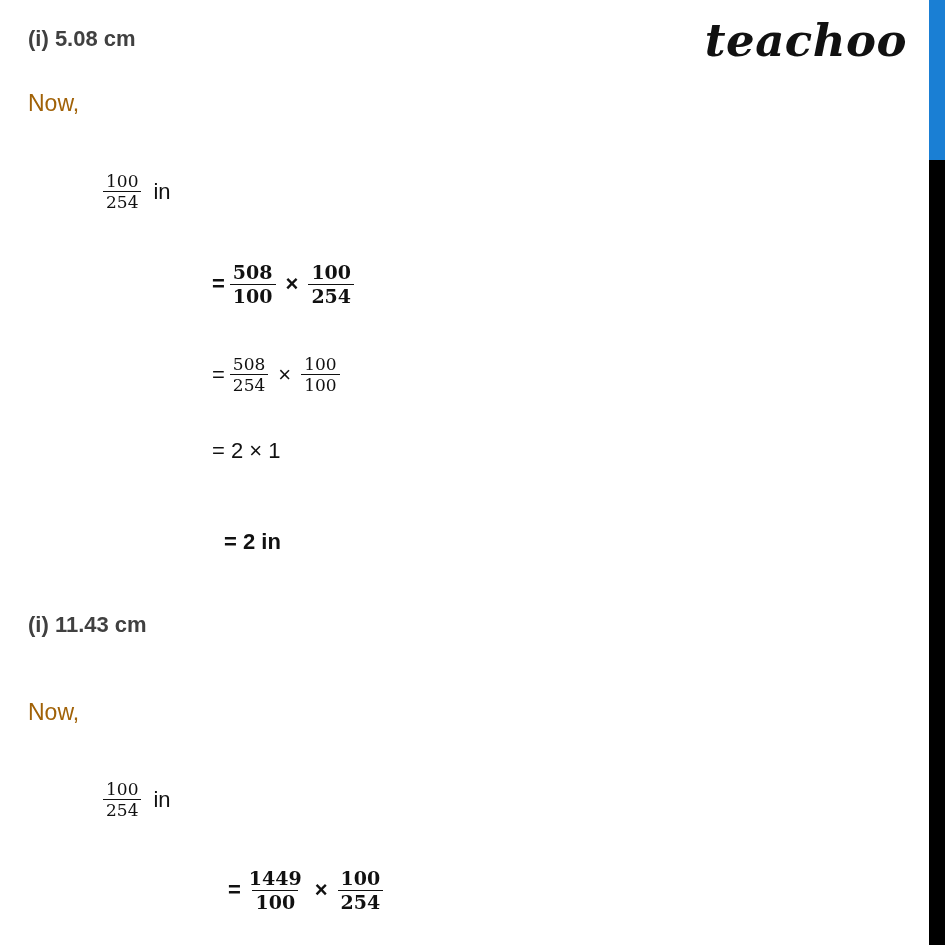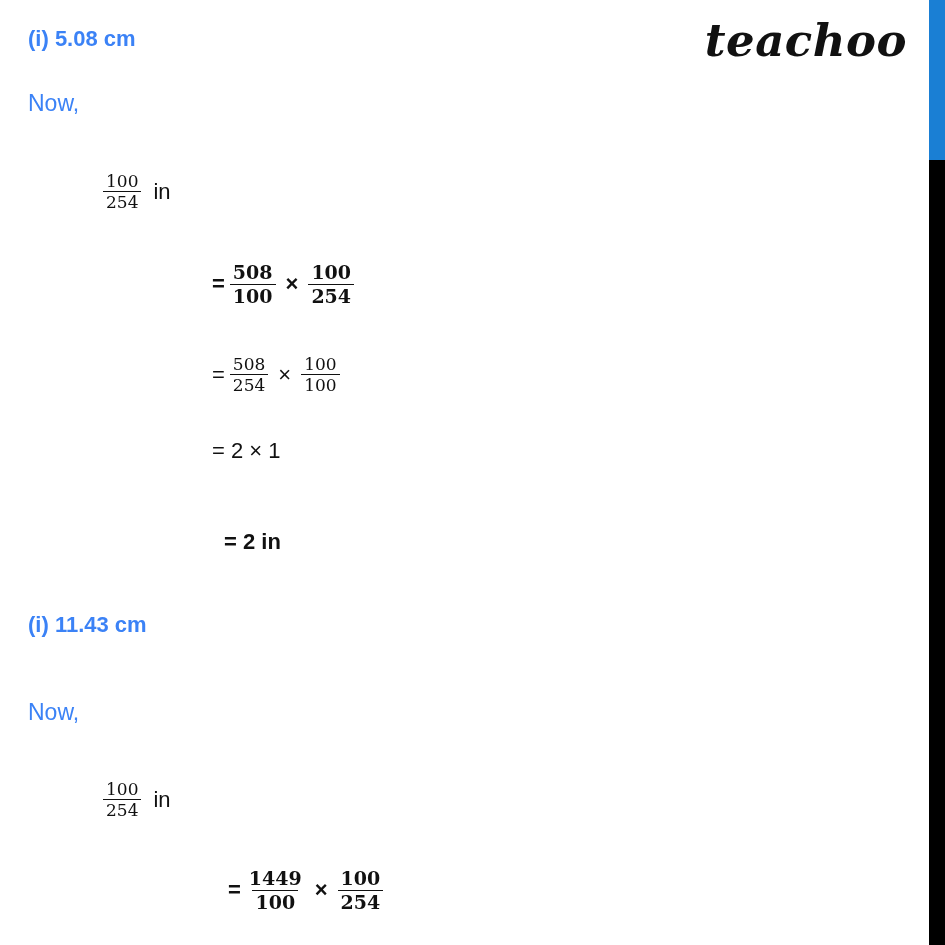--- a/index.html
+++ b/index.html
@@ -56,32 +56,32 @@
     font-weight: bold;
     font-style: italic;
     font-size: 45px;
     color: #111111;
     letter-spacing: 0.5px;
   }
 
   .heading {
     position: absolute;
     left: 28px;
-    color: #3b82f6;
+    color: #404040;
     font-weight: bold;
     font-size: 22px;
   }
   .heading-1 { top: 26px; }
   .heading-2 { top: 612px; }
 
   .now {
     position: absolute;
     left: 28px;
     font-size: 23px;
-    color: #3b82f6;
+    color: #a16207;
   }
   .now-1 { top: 90px; }
   .now-2 { top: 699px; }
 
   .mline {
     position: absolute;
     display: flex;
     align-items: center;
     font-size: 22px;
     color: #111111;

